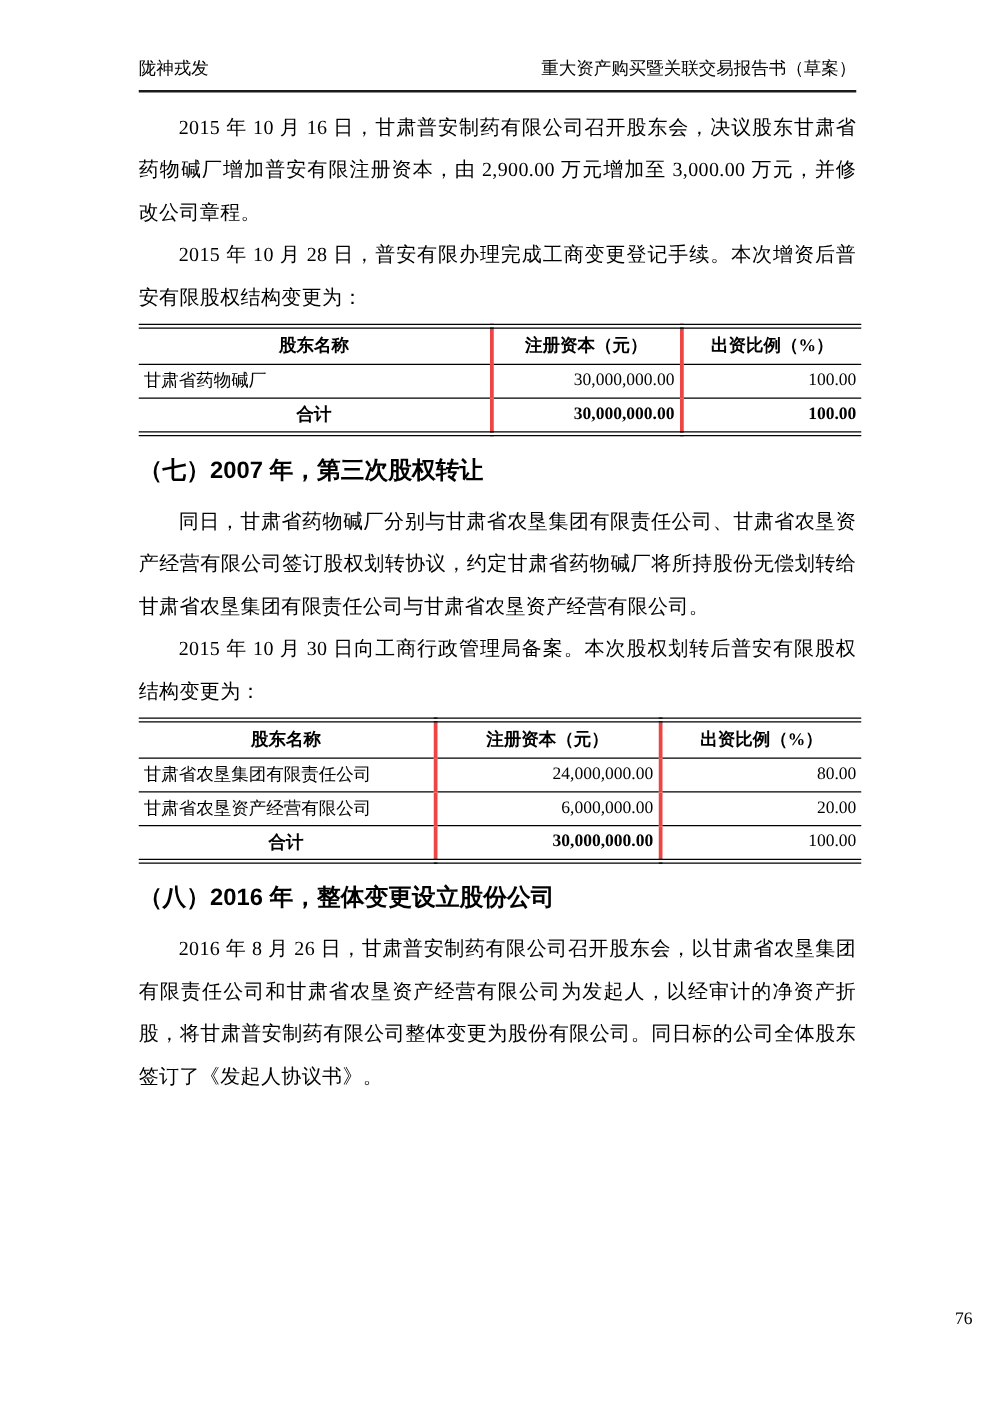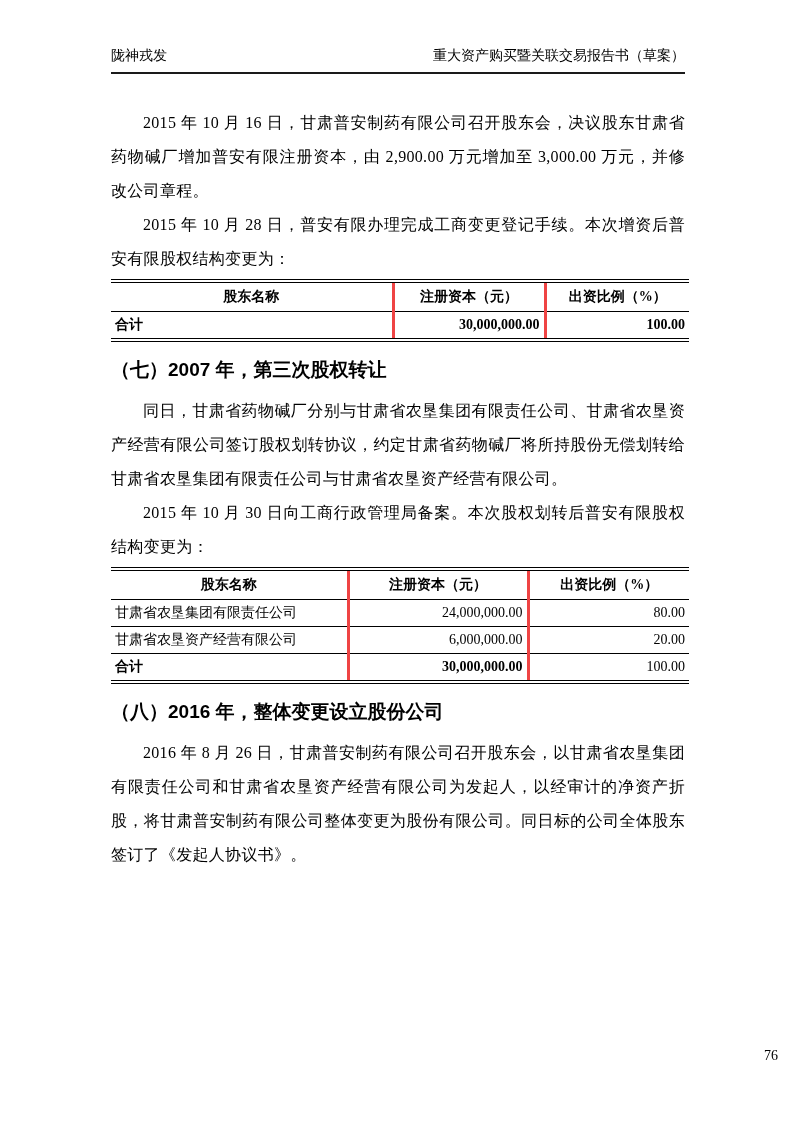--- a/index.html
+++ b/index.html
@@ -24,21 +24,21 @@
     border-bottom:2px solid #1a1a1a;
   }
   .body-text {
     margin:0;
     font-size:16px;
     line-height:34px;
     text-align:justify;
     text-indent:2em;
     letter-spacing:0.3px;
   }
-  .mt-first { margin-top:32px; }
+  .mt-first { margin-top:12px; }
   .section-heading {
     font-family:"Liberation Sans","DejaVu Sans",sans-serif;
     font-size:19px;
     font-weight:bold;
     line-height:28px;
     margin:14px 0 10px 0;
   }
   table.shareholding {
     border-collapse:collapse;
     table-layout:fixed;
@@ -58,21 +58,21 @@
   }
   table.shareholding td {
     height:26px;
     padding:0 4px;
     border-bottom:1px solid #000;
     vertical-align:middle;
   }
   table.shareholding th + th,
   table.shareholding td + td { border-left:3px solid #ef4444; }
   table.shareholding tr.total-row td { border-bottom:none; font-weight:bold; }
-  table.shareholding tr.total-row td.cell-label { }
+  table.shareholding tr.total-row td.cell-label { text-align:center; }
   .cell-name { text-align:left; }
   .cell-num { text-align:right; }
   td.reg { font-weight:normal !important; }
   .page-number {
     position:absolute;
     left:0; right:0;
     bottom:58px;
     text-align:right;
     font-size:14px;
   }
@@ -95,20 +95,25 @@
     <colgroup>
         <col style="width:282px">
         <col style="width:152px">
         <col style="width:144px">
       </colgroup>
     <tbody>
         <tr>
       <th>股东名称</th>
       <th>注册资本（元）</th>
       <th>出资比例（%）</th>
+    </tr>
+    <tr>
+      <td class="cell-name">甘肃省药物碱厂</td>
+      <td class="cell-num">30,000,000.00</td>
+      <td class="cell-num">100.00</td>
     </tr>
     <tr class="total-row">
       <td class="cell-label">合计</td>
       <td class="cell-num">30,000,000.00</td>
       <td class="cell-num">100.00</td>
     </tr>
   </tbody>
     </table>
 
   <h2 class="section-heading">（七）2007 年，第三次股权转让</h2>

